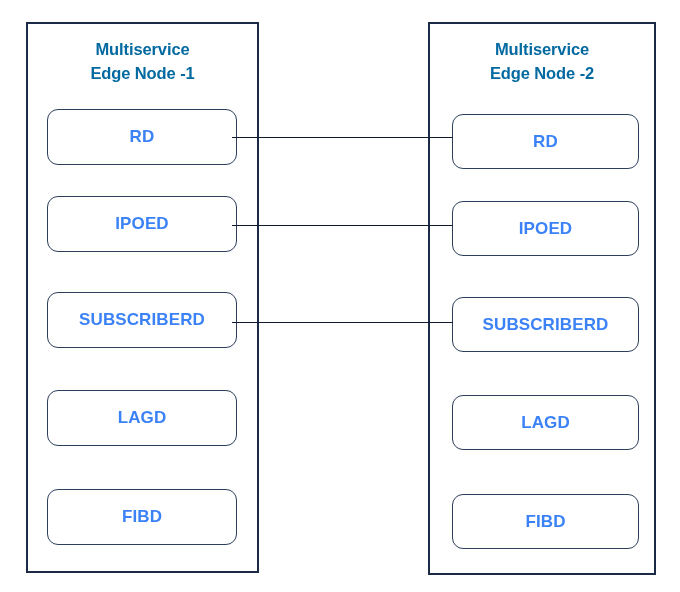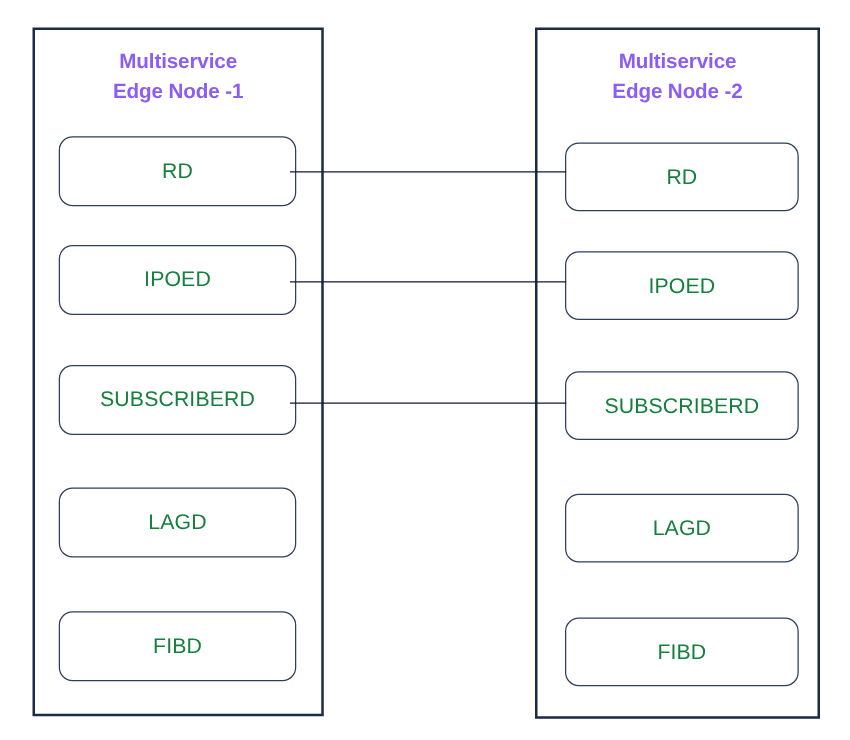--- a/index.html
+++ b/index.html
@@ -33,40 +33,40 @@
 
   
   .node-title {
     position: absolute;
     left: 0;
     right: 0;
     text-align: center;
     font-weight: bold;
     font-size: 16.5px;
     line-height: 1.45;
-    color: #8b5cf6;
+    color: #0369a1;
     letter-spacing: -0.1px;
     white-space: pre-line;
   }
   #node-left  .node-title { top: 14px; }
   #node-right .node-title { top: 14px; }
 
   
   .service-box {
     position: absolute;
     box-sizing: border-box;
     border: 1.3px solid #2e3f5c;
     border-radius: 11px;
     background: #ffffff;
     display: flex;
     align-items: center;
     justify-content: center;
-    color: #15803d;
+    color: #3b82f6;
     font-size: 17px;
-    font-weight: normal;
+    font-weight: bold;
     letter-spacing: 0.1px;
   }
 
   
   #svc-l-0 { left: 19px; top: 85px;  width: 190px; height: 56px; }
   #svc-l-1 { left: 19px; top: 172px; width: 190px; height: 56px; }
   #svc-l-2 { left: 19px; top: 268px; width: 190px; height: 56px; }
   #svc-l-3 { left: 19px; top: 366px; width: 190px; height: 56px; }
   #svc-l-4 { left: 19px; top: 465px; width: 190px; height: 56px; }
 

